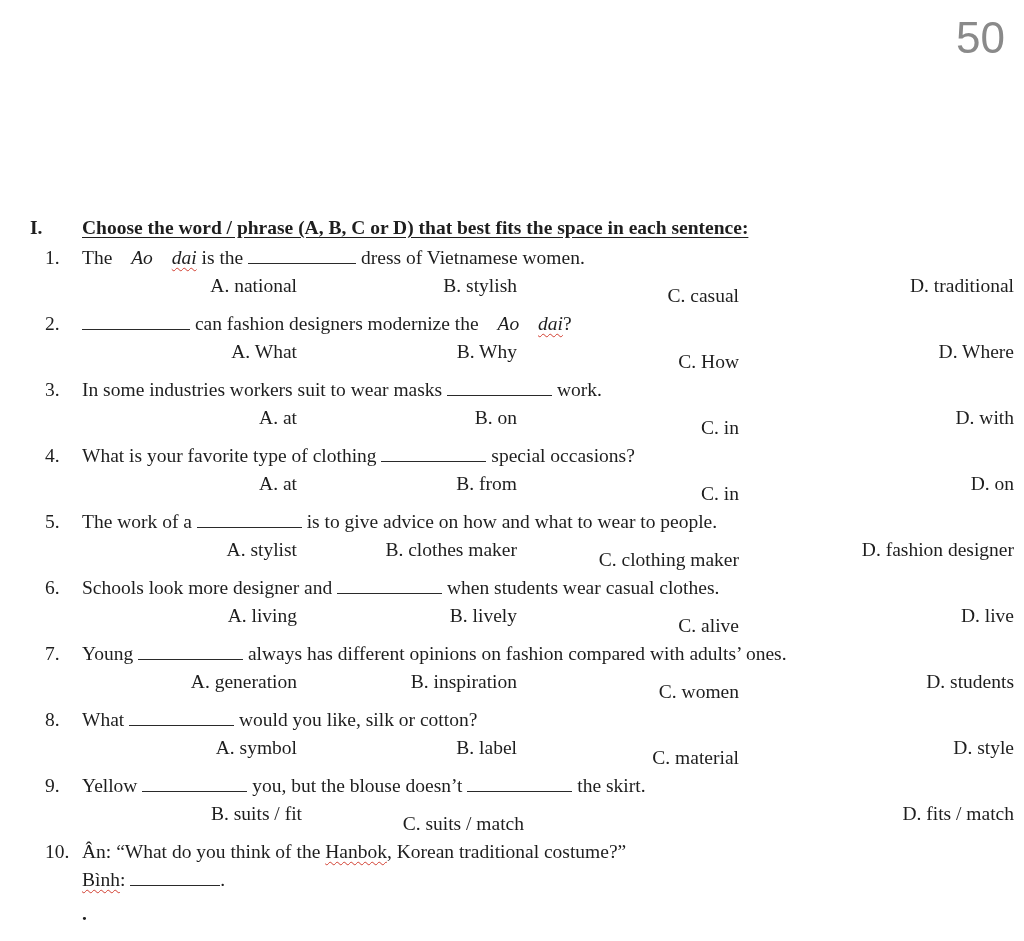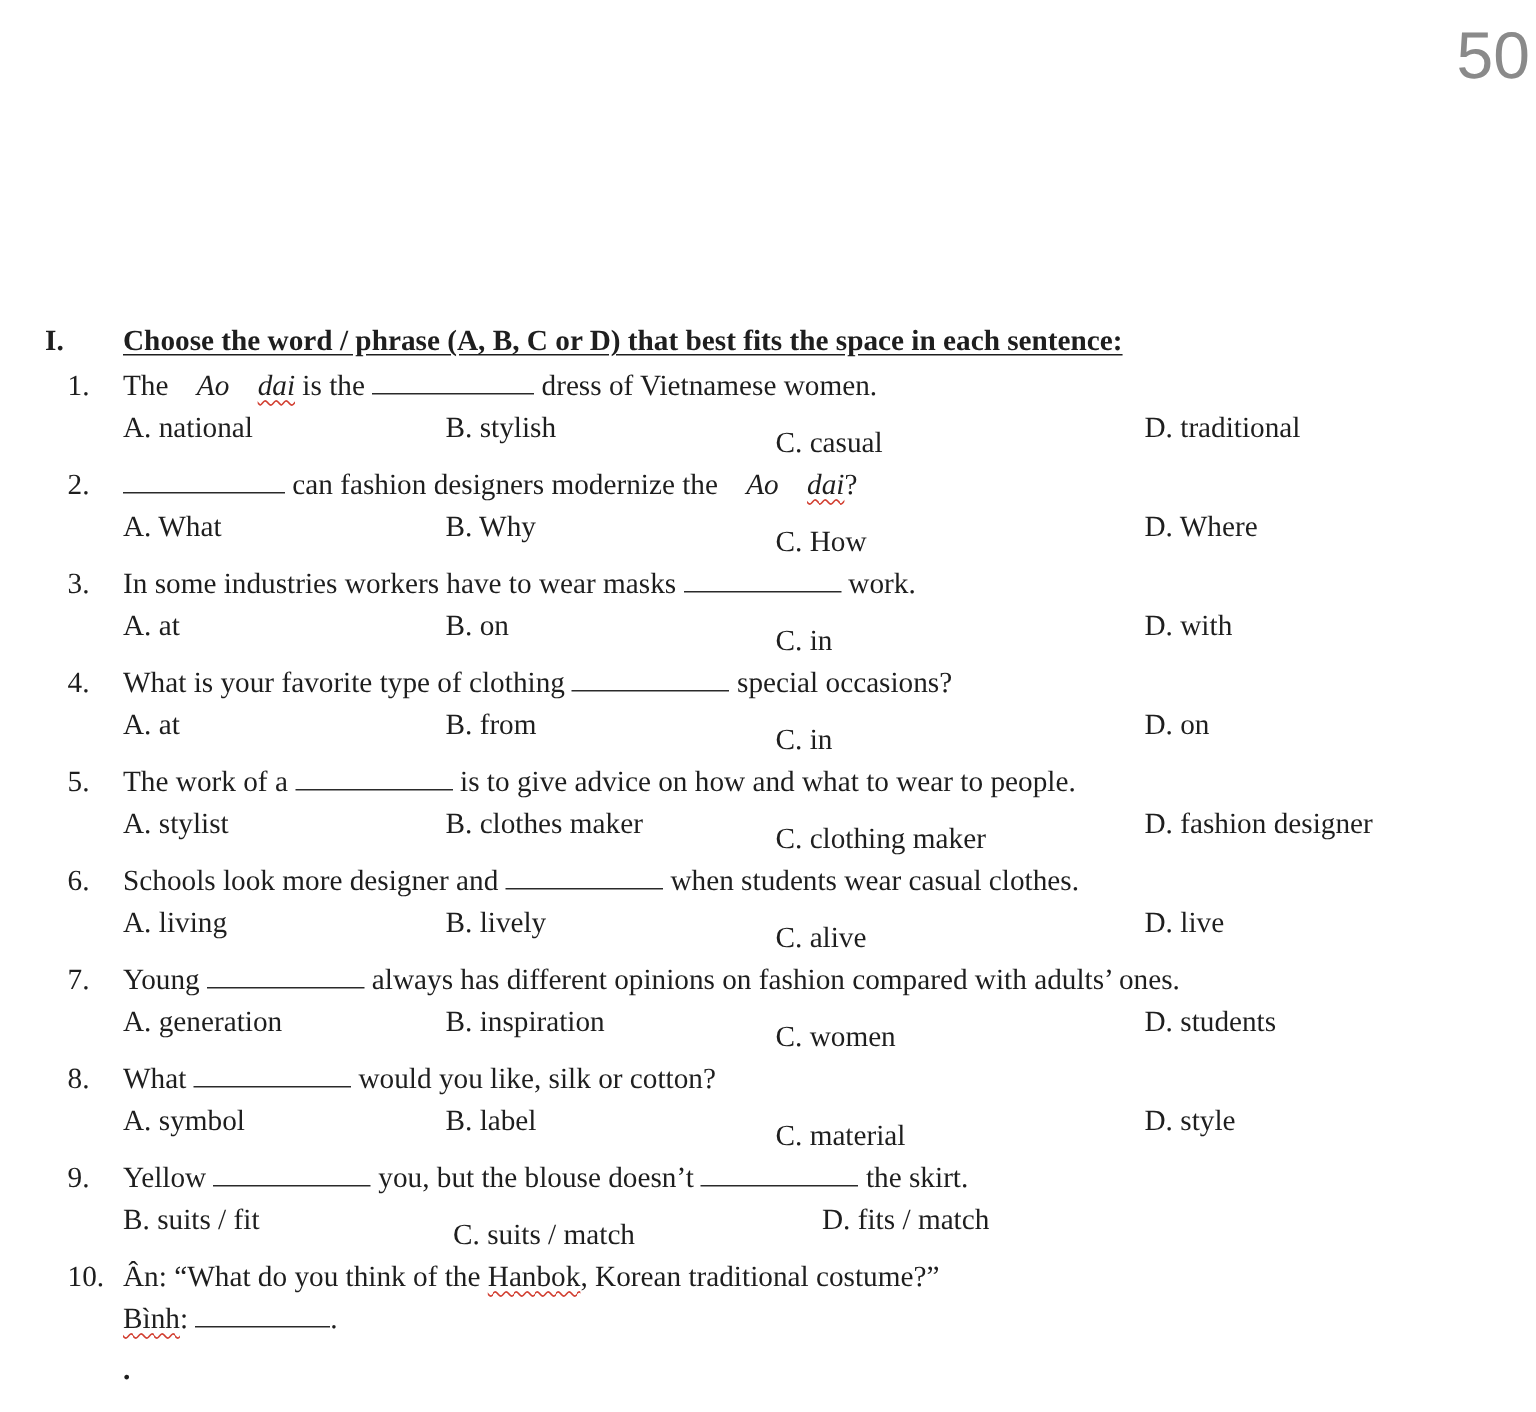--- a/index.html
+++ b/index.html
@@ -7,21 +7,21 @@
   body {
     background:#ffffff;
     font-family:"Liberation Serif", serif;
     color:#1e1e1e;
     position:relative;
     overflow:hidden;
   }
   .page-number {
     position:absolute;
     top:16px;
-    right:4px;
+    right:19px;
     font-family:"Liberation Sans", sans-serif;
     font-size:44px;
     line-height:1;
     color:#8a8a8a;
   }
   .content {
     position:absolute;
     top:214px;
     left:30px;
     width:984px;
@@ -50,21 +50,21 @@
   }
   .italic { font-style:italic;margin-left:14px; }
   .wavy {
     text-decoration:underline wavy #d23f31;
     text-decoration-thickness:1px;
     text-underline-offset:3px;
     text-decoration-skip-ink:none;
   }
   .italic.wavy { font-style:italic; }
   .options { display:flex; padding-left:37px; }
-  .opt { flex-shrink:0; }
+  .opt { flex-shrink:0;text-align:right; }
   .opt-a { width:215px; }
   .opt-b { width:220px; }
   .opt-c { width:222px;margin-top:10px; }
   .opt-d { flex:1; width:auto;margin-left:24px; }
   .stray-dot { padding-left:52px; margin-top:6px; font-weight:bold; }
 </style>
 </head>
 <body>
 
 <div class="page-number">50</div>
@@ -96,21 +96,21 @@
         <div class="options">
           <span class="opt opt-a">A. What</span>
           <span class="opt opt-b">B. Why</span>
           <span class="opt opt-c">C. How</span>
           <span class="opt opt-d">D. Where</span>
         </div>
       </div>
       <div class="question">
         <div class="q-line">
           <span class="q-num">3.</span>
-          <span class="q-text"><span>In some industries workers have to wear masks </span><span class="blank" style="width: 105px;"></span><span> work.</span></span>
+          <span class="q-text"><span>In some industries workers suit to wear masks </span><span class="blank" style="width: 105px;"></span><span> work.</span></span>
         </div>
         <div class="options">
           <span class="opt opt-a">A. at</span>
           <span class="opt opt-b">B. on</span>
           <span class="opt opt-c">C. in</span>
           <span class="opt opt-d">D. with</span>
         </div>
       </div>
       <div class="question">
         <div class="q-line">

